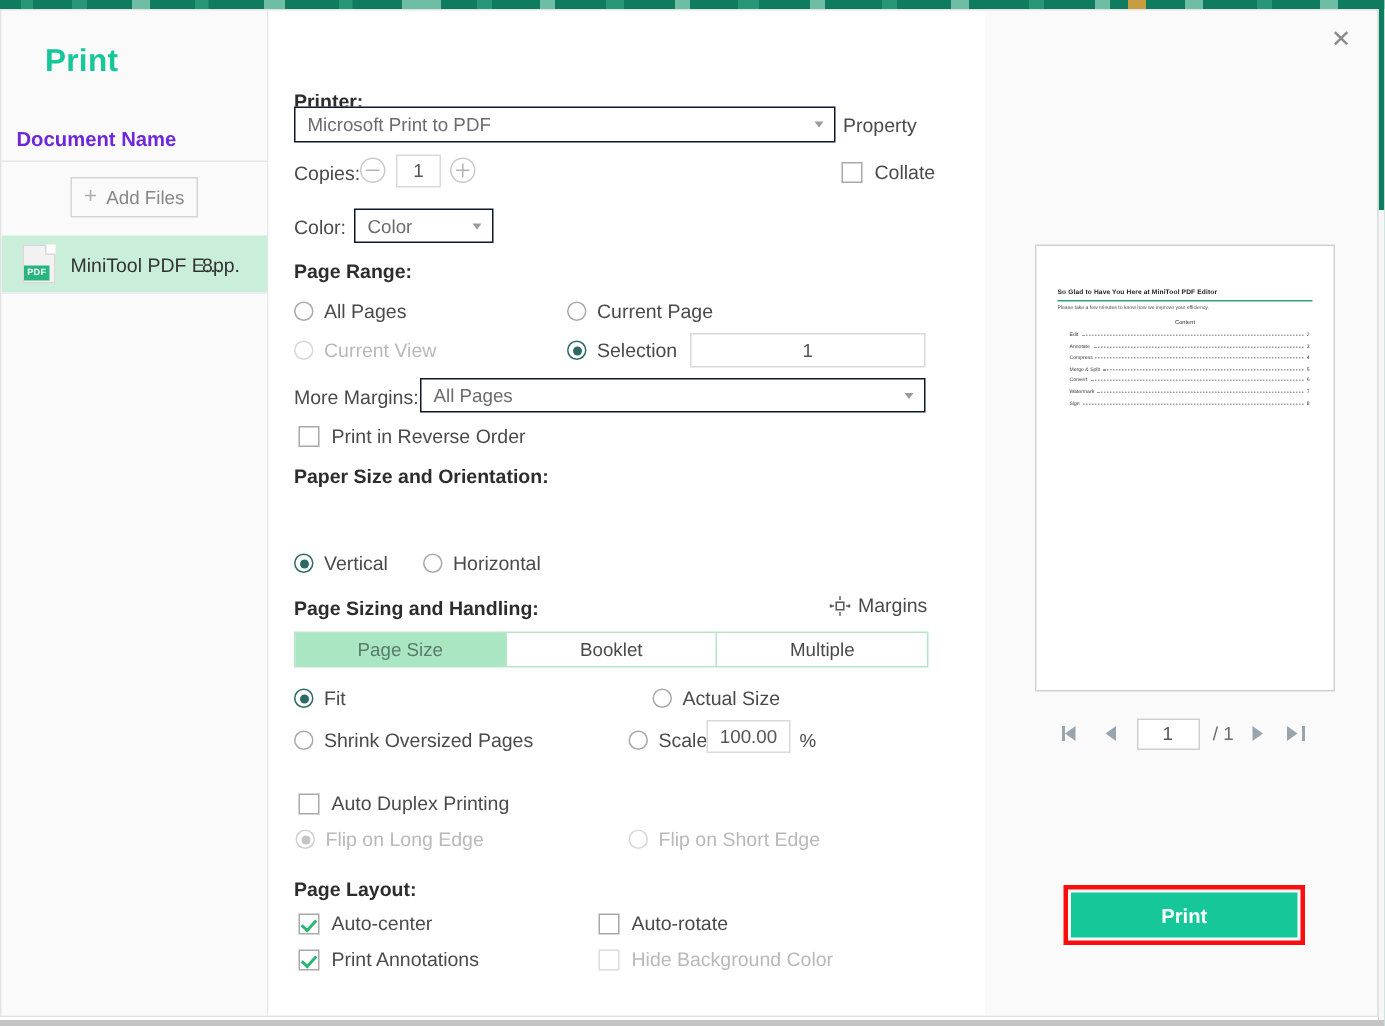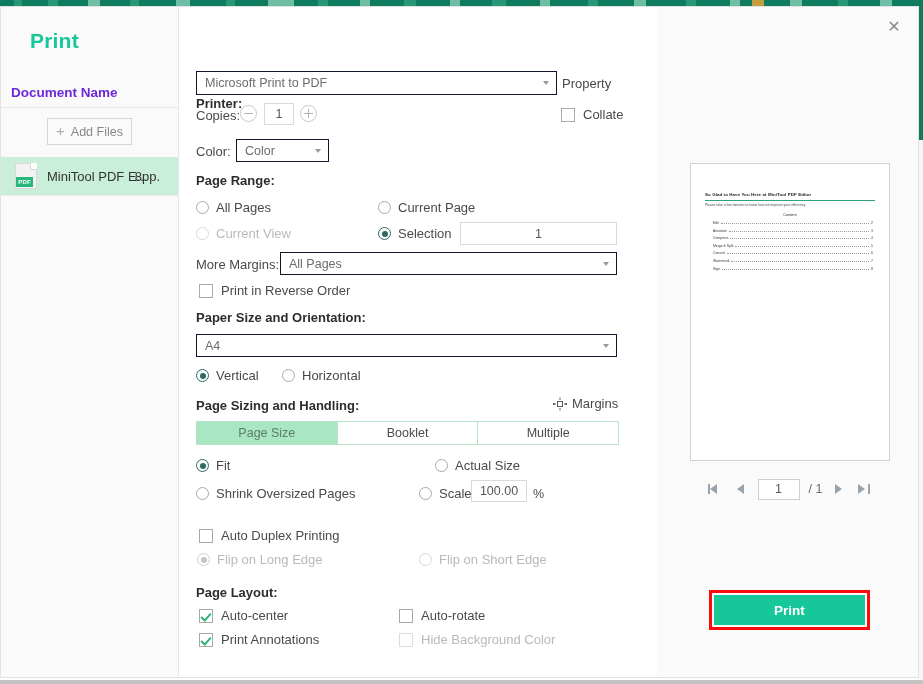--- a/index.html
+++ b/index.html
@@ -591,21 +591,21 @@
         <span class="tag">PDF</span>
       </span>
       <span id="file-name">MiniTool PDF E...</span>
       <span id="file-pages">8pp.</span>
     </div>
     <div id="file-item-bottom-sep"></div>
   </div>
 
   <div id="settings">
 
-    <div class="section-title" style="left:17px; top:53px;margin-top:36px;">Printer:</div>
+    <div class="section-title" style="left:17px; top:53px;">Printer:</div>
     <div class="combo" style="left:17px; top:64px; width:361px; height:24px;">
       <span class="val">Microsoft Print to PDF</span>
       <span class="caret"></span>
     </div>
     <div class="plain-label" style="left:383px; top:69px;">Property</div>
 
     <div class="plain-label" style="left:17px; top:101px;">Copies:</div>
     <div class="stepper" style="left:61px; top:98px;"></div>
     <div class="textbox" style="left:85px; top:96px; width:30px; height:22px;">1</div>
     <div class="stepper plus" style="left:121px; top:98px;"></div>
@@ -647,24 +647,20 @@
       <span class="val">All Pages</span>
       <span class="caret"></span>
     </div>
 
     <div class="checkbox" style="left:20px; top:276px;">
       <span class="box"></span>
       <span class="txt">Print in Reverse Order</span>
     </div>
 
     <div class="section-title" style="left:17px; top:303px;">Paper Size and Orientation:</div>
-    <div class="combo" style="left:17px; top:327px; width:421px; height:23px;">
-      <span class="val">A4</span>
-      <span class="caret"></span>
-    </div>
 
     <div class="radio checked" style="left:17px; top:361px;">
       <span class="dot"></span>
       <span class="txt">Vertical</span>
     </div>
     <div class="radio" style="left:103px; top:361px;">
       <span class="dot"></span>
       <span class="txt">Horizontal</span>
     </div>
 

